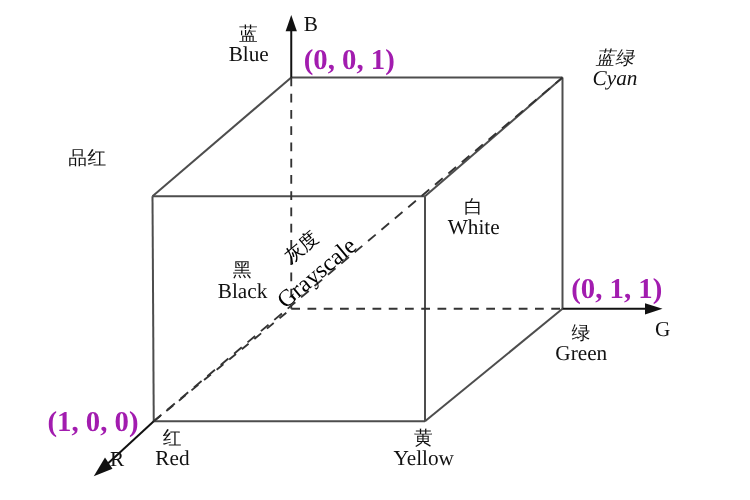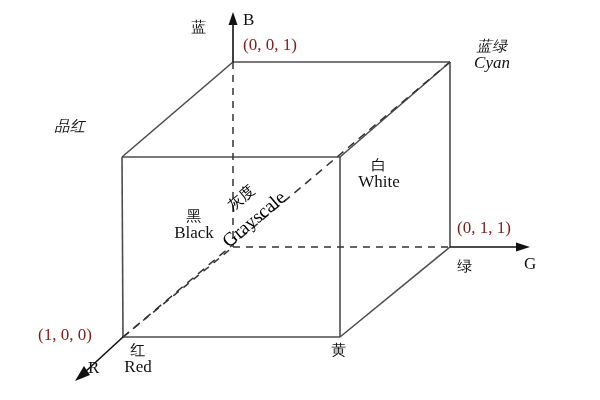--- a/index.html
+++ b/index.html
@@ -36,23 +36,24 @@
     letter-spacing: 0.5px;
   }
   .lbl .en {
     display: block;
     font-family: "Liberation Serif", "DejaVu Serif", serif;
     font-size: 17px;
   }
   .coord {
     position: absolute;
     font-family: "Liberation Serif", "DejaVu Serif", serif;
-    font-size: 17px;
+    font-size: 23px;
     white-space: nowrap;
-    color: #7f1d1d;
+    color: #a21caf;
+    font-weight: bold;
   }
   .axis-letter {
     position: absolute;
     font-family: "Liberation Serif", "DejaVu Serif", serif;
     font-size: 17px;
     color: #111111;
   }
   .diag-text {
     position: absolute;
     white-space: nowrap;
@@ -105,55 +106,58 @@
     <path d="M450,247 L518,247" fill="none"></path>
     <path d="M530,247 L516,242.5 L516,251.5 Z" stroke="none"></path>
 
     <path d="M123,337 L85,372" fill="none"></path>
     <path d="M75,381 L90,375 L84,366 Z" stroke="none"></path>
   </g>
 </svg>
 
 <div class="lbl" style="left:168px; top:19px; width:62px;">
   <span class="cn">蓝</span>
+  <span class="en">Blue</span>
 </div>
 <div class="coord" style="left:243px; top:35px;">(0, 0, 1)</div>
 
 <div class="lbl" style="left:456px; top:38px; width:72px;font-style:italic;">
   <span class="cn">蓝绿</span>
   <span class="en">Cyan</span>
 </div>
 
-<div class="lbl" style="left:22px; top:118px; width:96px;font-style:italic;">
+<div class="lbl" style="left:22px; top:118px; width:96px;">
   <span class="cn">品红</span>
 </div>
 
 <div class="lbl" style="left:348px; top:157px; width:62px;">
   <span class="cn">白</span>
   <span class="en">White</span>
 </div>
 
 <div class="lbl" style="left:163px; top:208px; width:62px;">
   <span class="cn">黑</span>
   <span class="en">Black</span>
 </div>
 
 <div class="coord" style="left:457px; top:218px;">(0, 1, 1)</div>
 <div class="lbl" style="left:432px; top:258px; width:66px;">
   <span class="cn">绿</span>
+  <span class="en">Green</span>
 </div>
 
 <div class="coord" style="left:38px; top:325px;">(1, 0, 0)</div>
 <div class="lbl" style="left:111px; top:342px; width:54px;">
   <span class="cn">红</span>
   <span class="en">Red</span>
 </div>
 
 <div class="lbl" style="left:300px; top:342px; width:78px;">
   <span class="cn">黄</span>
+  <span class="en">Yellow</span>
 </div>
 
 <div class="axis-letter" style="left:243px; top:10px;">B</div>
 <div class="axis-letter" style="left:524px; top:254px;">G</div>
 <div class="axis-letter" style="left:88px; top:358px;">R</div>
 
 <div class="diag-text" style="left:236px; top:196px; transform: rotate(-40deg);">
   <span class="cn2">灰度</span>
 </div>
 <div class="diag-text" style="left:232px; top:230px; transform: rotate(-40deg);">

